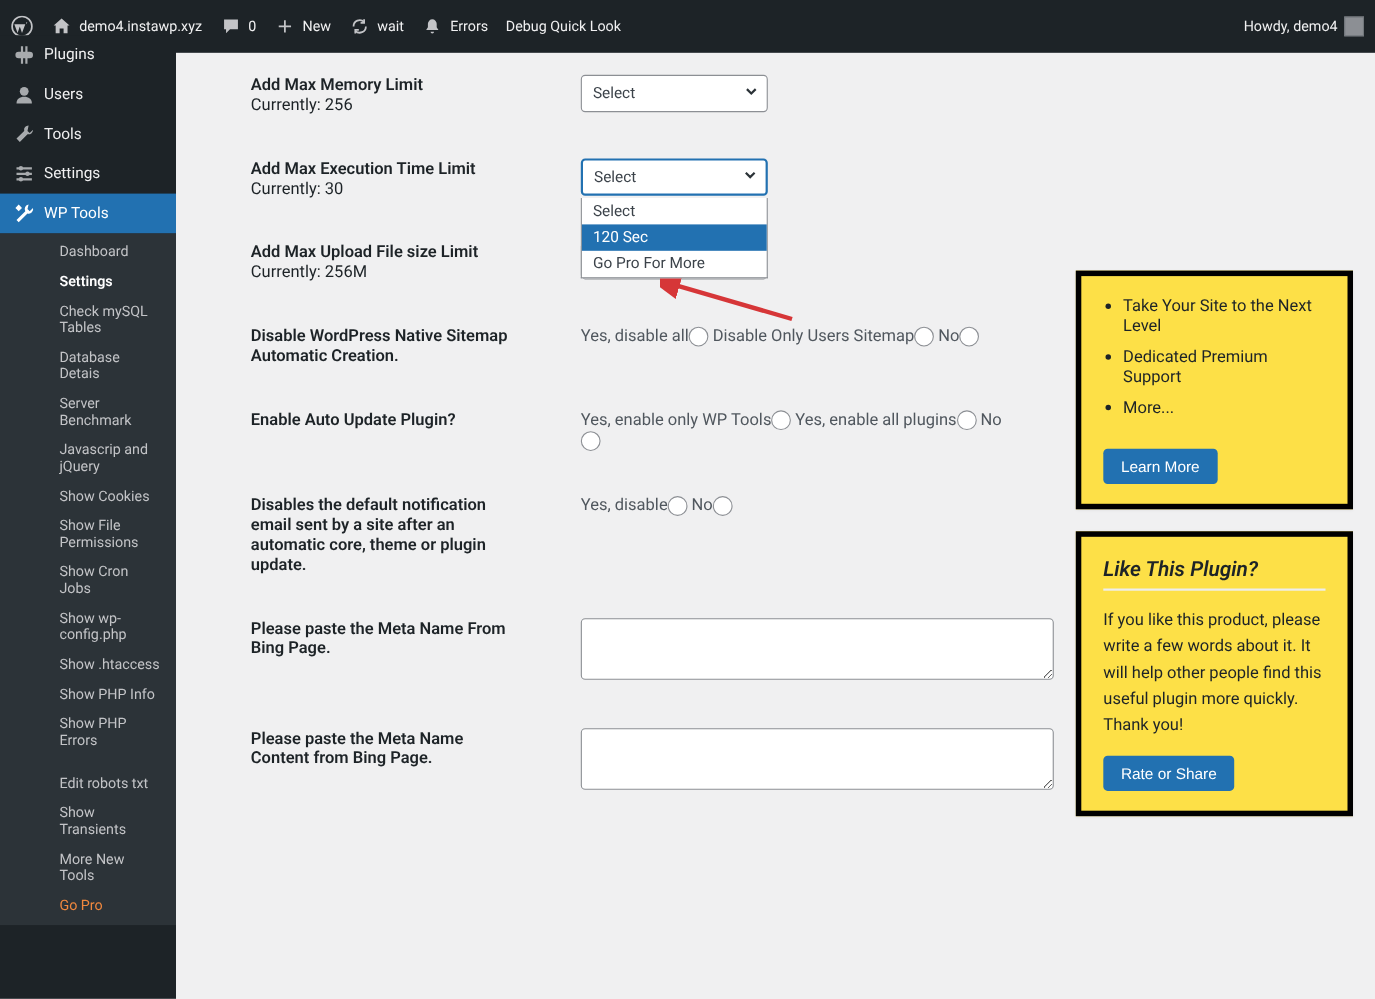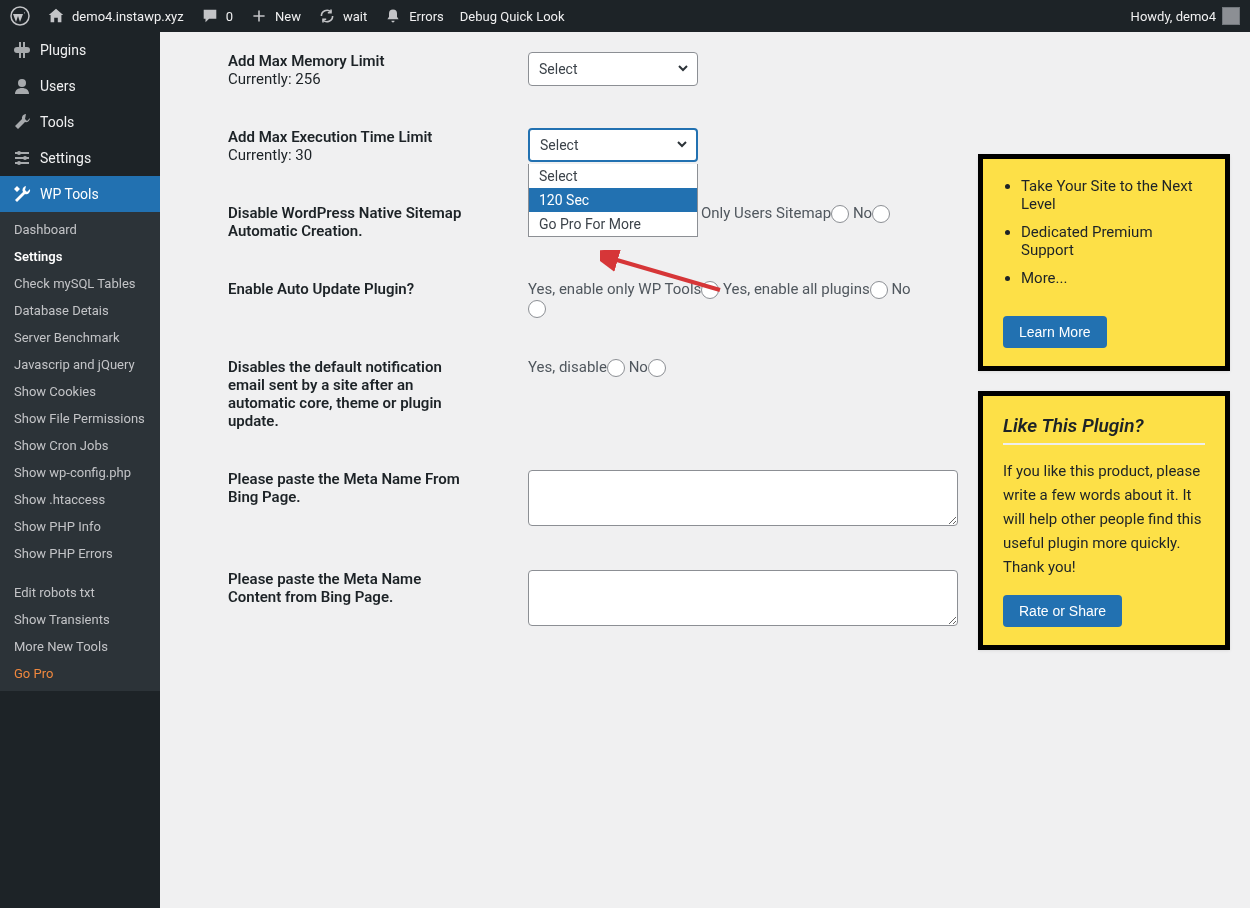--- a/index.html
+++ b/index.html
@@ -1,31 +1,31 @@
 <!DOCTYPE html>
 <html><head>
 <meta charset="utf-8">
 <style>
 * { box-sizing: border-box; margin: 0; padding: 0; }
 body { font-family: -apple-system, BlinkMacSystemFont, "Segoe UI", Roboto, sans-serif; background: #f0f0f1; color: #3c434a; }
 
 
-.admin-bar { background: #1d2327; color: #c3c4c7; height: 32px; display: flex; align-items: center; padding: 0 10px; font-size: 13px; justify-content: space-between; }
+.admin-bar { background: #1d2327; color: #c3c4c7; height: 48px; display: flex; align-items: center; padding: 0 10px; font-size: 13px; justify-content: space-between; }
 .admin-bar-left, .admin-bar-right { display: flex; align-items: center; gap: 16px; }
 .admin-bar-item { display: flex; align-items: center; gap: 6px; cursor: pointer; color: #f0f0f1; }
 .admin-bar .icon { width: 20px; height: 20px; display: inline-flex; align-items: center; justify-content: center; }
 .avatar { width: 18px; height: 18px; background: #8c8f94; border: 1px solid #72777c; }
 
 
 .sidebar { position: fixed; top: 32px; left: 0; width: 160px; bottom: 0; background: #1d2327; color: #f0f0f1; font-size: 14px; }
 .sidebar-item { padding: 8px 12px; display: flex; align-items: center; gap: 8px; cursor: pointer; color: #f0f0f1; }
 .sidebar-item.active { background: #2271b1; color: #fff; position: relative; }
 .sidebar-item.active::after { content: ""; position: absolute; right: -8px; top: 50%; transform: translateY(-50%); border: 8px solid transparent; border-right-color: #f0f0f1; }
 .sidebar-sub { background: #2c3338; padding: 4px 0; }
-.sidebar-sub-item { padding: 6px 14px; font-size: 13px; cursor: pointer; color: #c3c4c7; }
+.sidebar-sub-item { padding: 6px 14px; font-size: 13px; cursor: pointer; color: #c3c4c7; margin-left: 40px; }
 .sidebar-sub-item.current { color: #fff; font-weight: 600; }
 .sidebar-sub-item.gopro { color: #f0883e; }
 .sidebar .sicon { width: 20px; height: 20px; display: inline-flex; align-items: center; justify-content: center; fill: #f0f0f1; }
 
 
 .content { margin-left: 198px; padding: 20px 20px 40px 30px; display: flex; gap: 20px; align-items: flex-end; }
 .main { flex: 1; }
 .aside { width: 280px; }
 
 .form-row { display: flex; margin-bottom: 40px; }
@@ -225,20 +225,36 @@
           </div>
           <div class="dropdown">
             <div class="dropdown-item">Select</div>
             <div class="dropdown-item highlighted">120 Sec</div>
             <div class="dropdown-item">Go Pro For More</div>
           </div>
         </div>
       </div>
     </div>
 
+    <div class="form-row">
+      <div class="form-label">
+        <span>Add Max Upload File size Limit</span><br>
+        <span class="sub">Currently: 256M</span>
+      </div>
+      <div class="form-control">
+        <div class="select">
+          <span>Select</span>
+          <span class="chev">
+            <svg width="12" height="12" viewBox="0 0 12 12">
+                <path d="M2 4l4 4 4-4" fill="none" stroke="#2c3338" stroke-width="2"></path>
+              </svg>
+          </span>
+        </div>
+      </div>
+    </div>
 
     <div class="form-row">
       <div class="form-label">Disable WordPress Native Sitemap Automatic Creation.</div>
       <div class="form-control radio-group">
         <span>Yes, disable all</span><input type="radio" class="radio" style="">
         <span>Disable Only Users Sitemap</span><input type="radio" class="radio" style="">
         <span>No</span><input type="radio" class="radio" style="">
       </div>
     </div>
 

